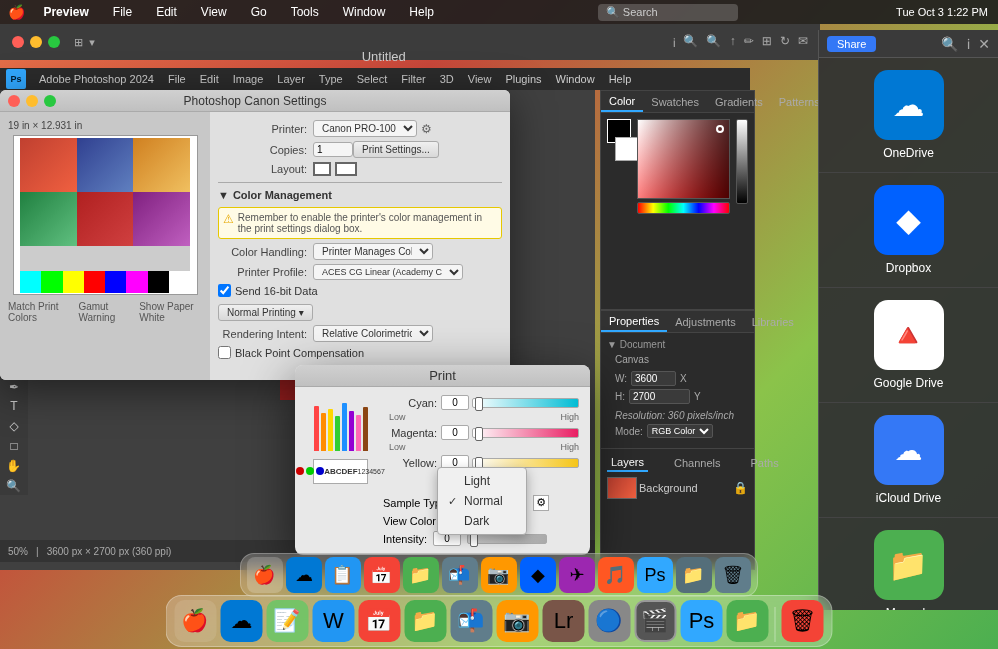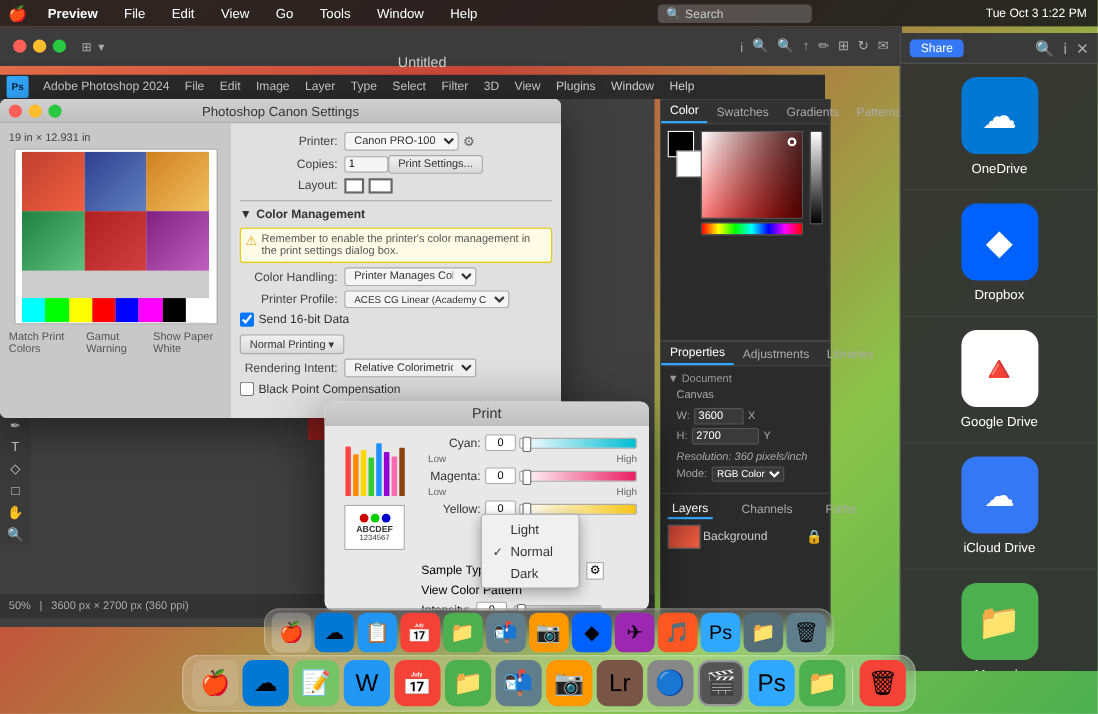--- a/index.html
+++ b/index.html
@@ -759,21 +759,21 @@
         <div style="width:5px;height:45px;background:#ff4444;border-radius:1px 1px 0 0;"></div>
         <div style="width:5px;height:38px;background:#ff8c00;border-radius:1px 1px 0 0;"></div>
         <div style="width:5px;height:42px;background:#ffd700;border-radius:1px 1px 0 0;"></div>
         <div style="width:5px;height:35px;background:#32cd32;border-radius:1px 1px 0 0;"></div>
         <div style="width:5px;height:48px;background:#1e90ff;border-radius:1px 1px 0 0;"></div>
         <div style="width:5px;height:40px;background:#9400d3;border-radius:1px 1px 0 0;"></div>
         <div style="width:5px;height:36px;background:#ff69b4;border-radius:1px 1px 0 0;"></div>
         <div style="width:5px;height:44px;background:#8b4513;border-radius:1px 1px 0 0;"></div>
       </div>
 
-      <div style="width:55px;height:41px;background:#fff;border:1px solid #aaa;display:flex;flex-direction:column;align-items:center;justify-content:center;">
+      <div style="width:55px;height:25px;background:#fff;border:1px solid #aaa;display:flex;flex-direction:row;align-items:center;justify-content:center;">
         <div style="display:flex;gap:2px;margin-bottom:2px;">
           <div style="width:8px;height:8px;border-radius:50%;background:#c00;"></div>
           <div style="width:8px;height:8px;border-radius:50%;background:#0c0;"></div>
           <div style="width:8px;height:8px;border-radius:50%;background:#00c;"></div>
         </div>
         <div style="font-size:8px;color:#333;font-weight:bold;">ABCDEF</div>
         <div style="font-size:7px;color:#333;">1234567</div>
       </div>
     </div>
     <div class="pcd-right">

